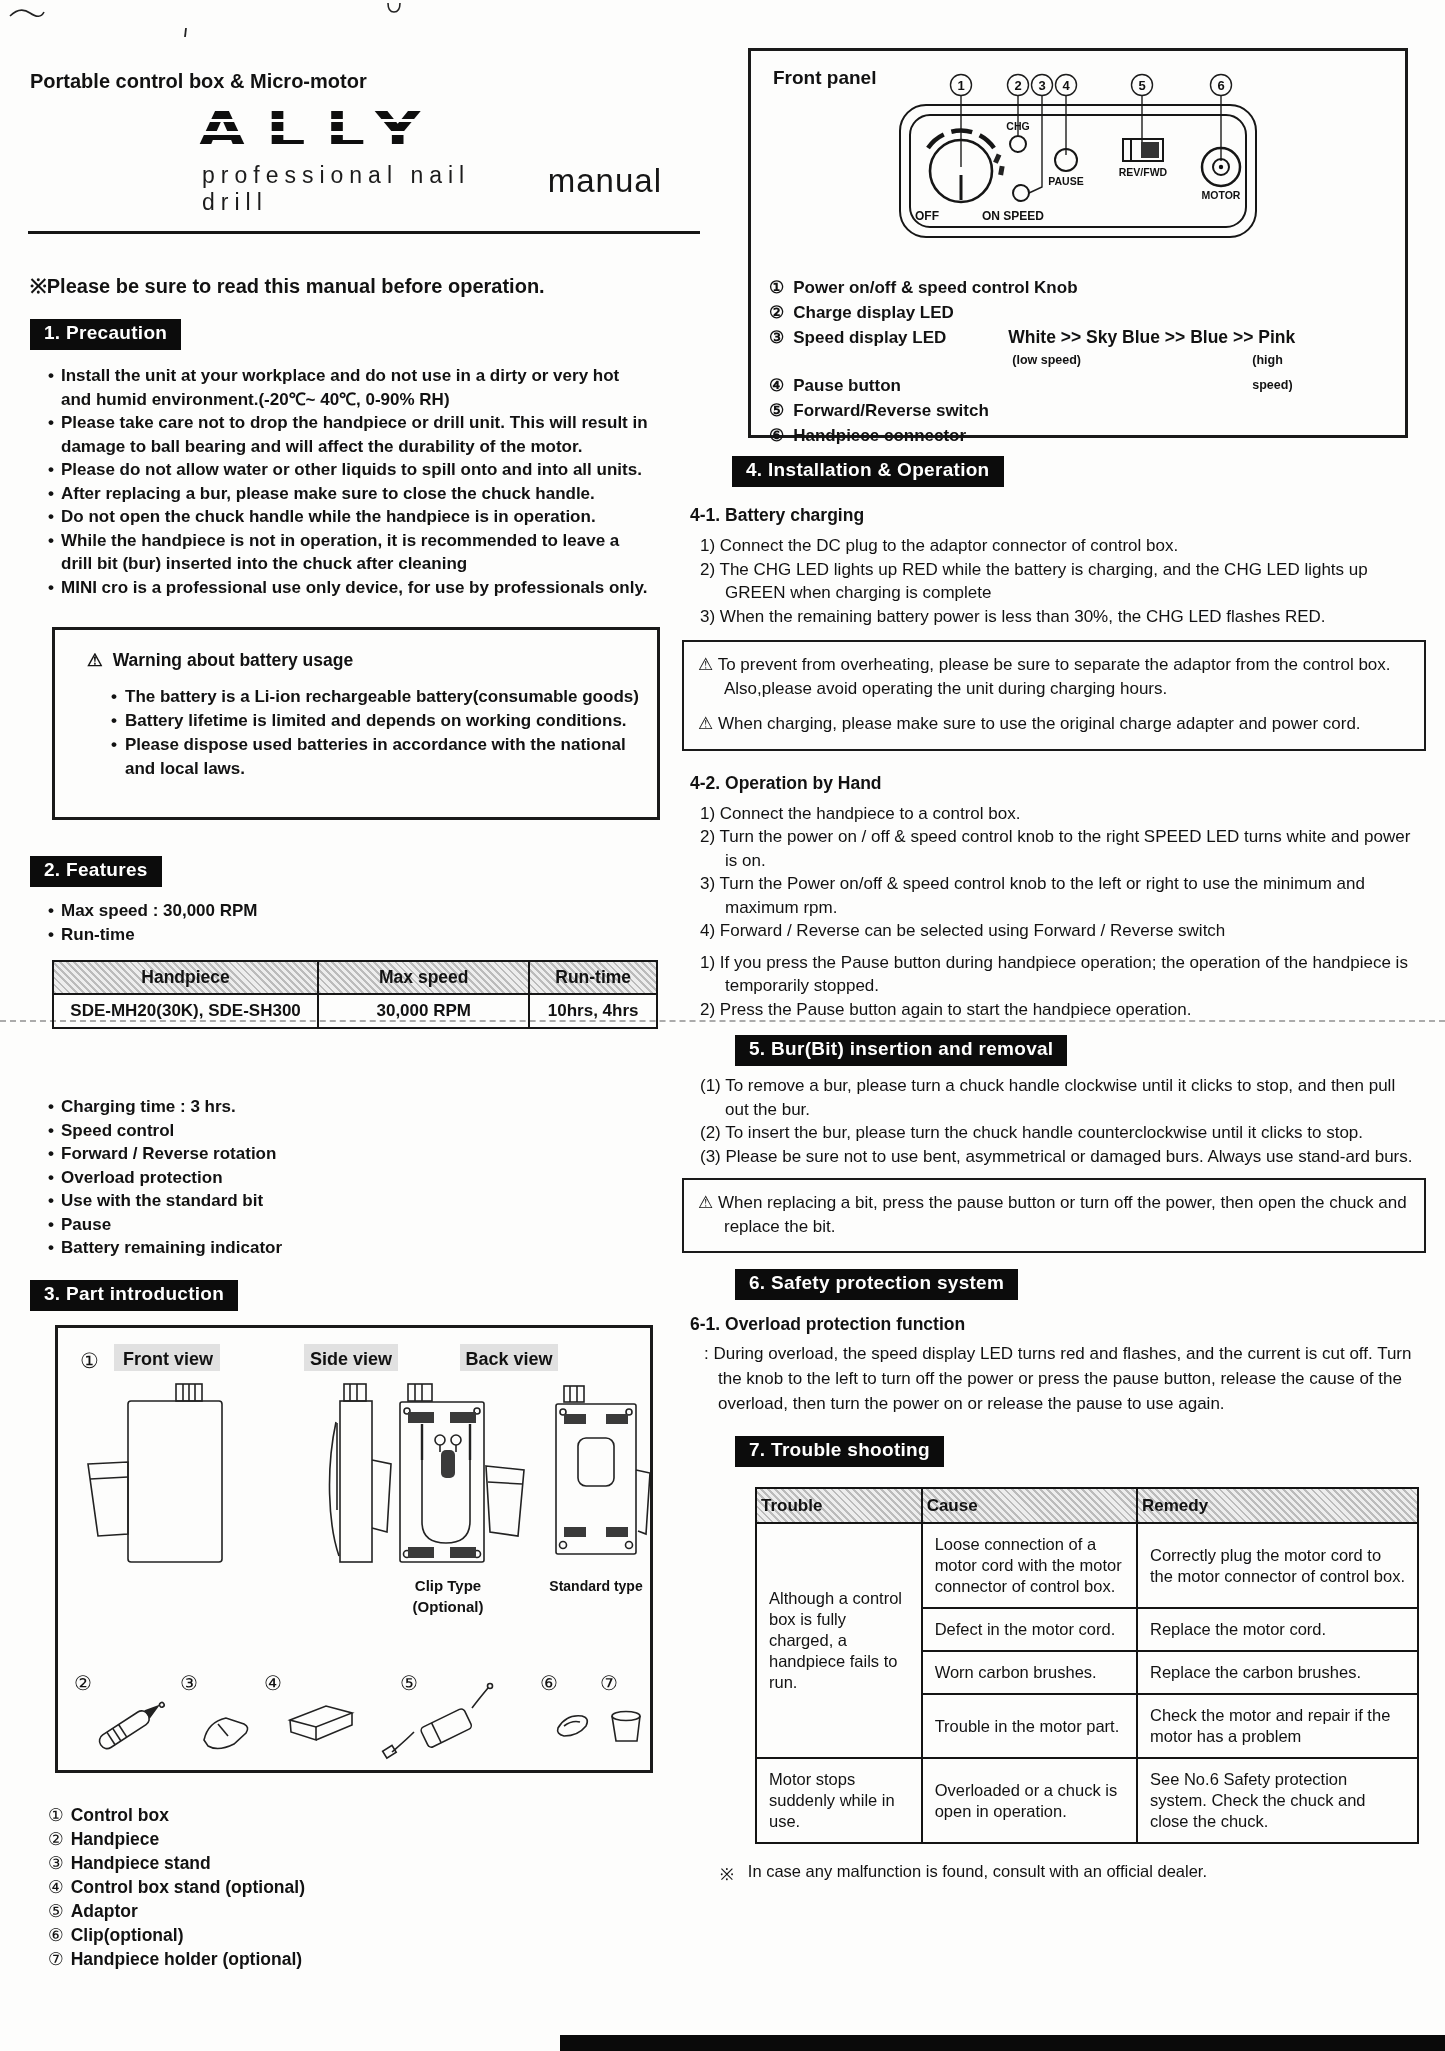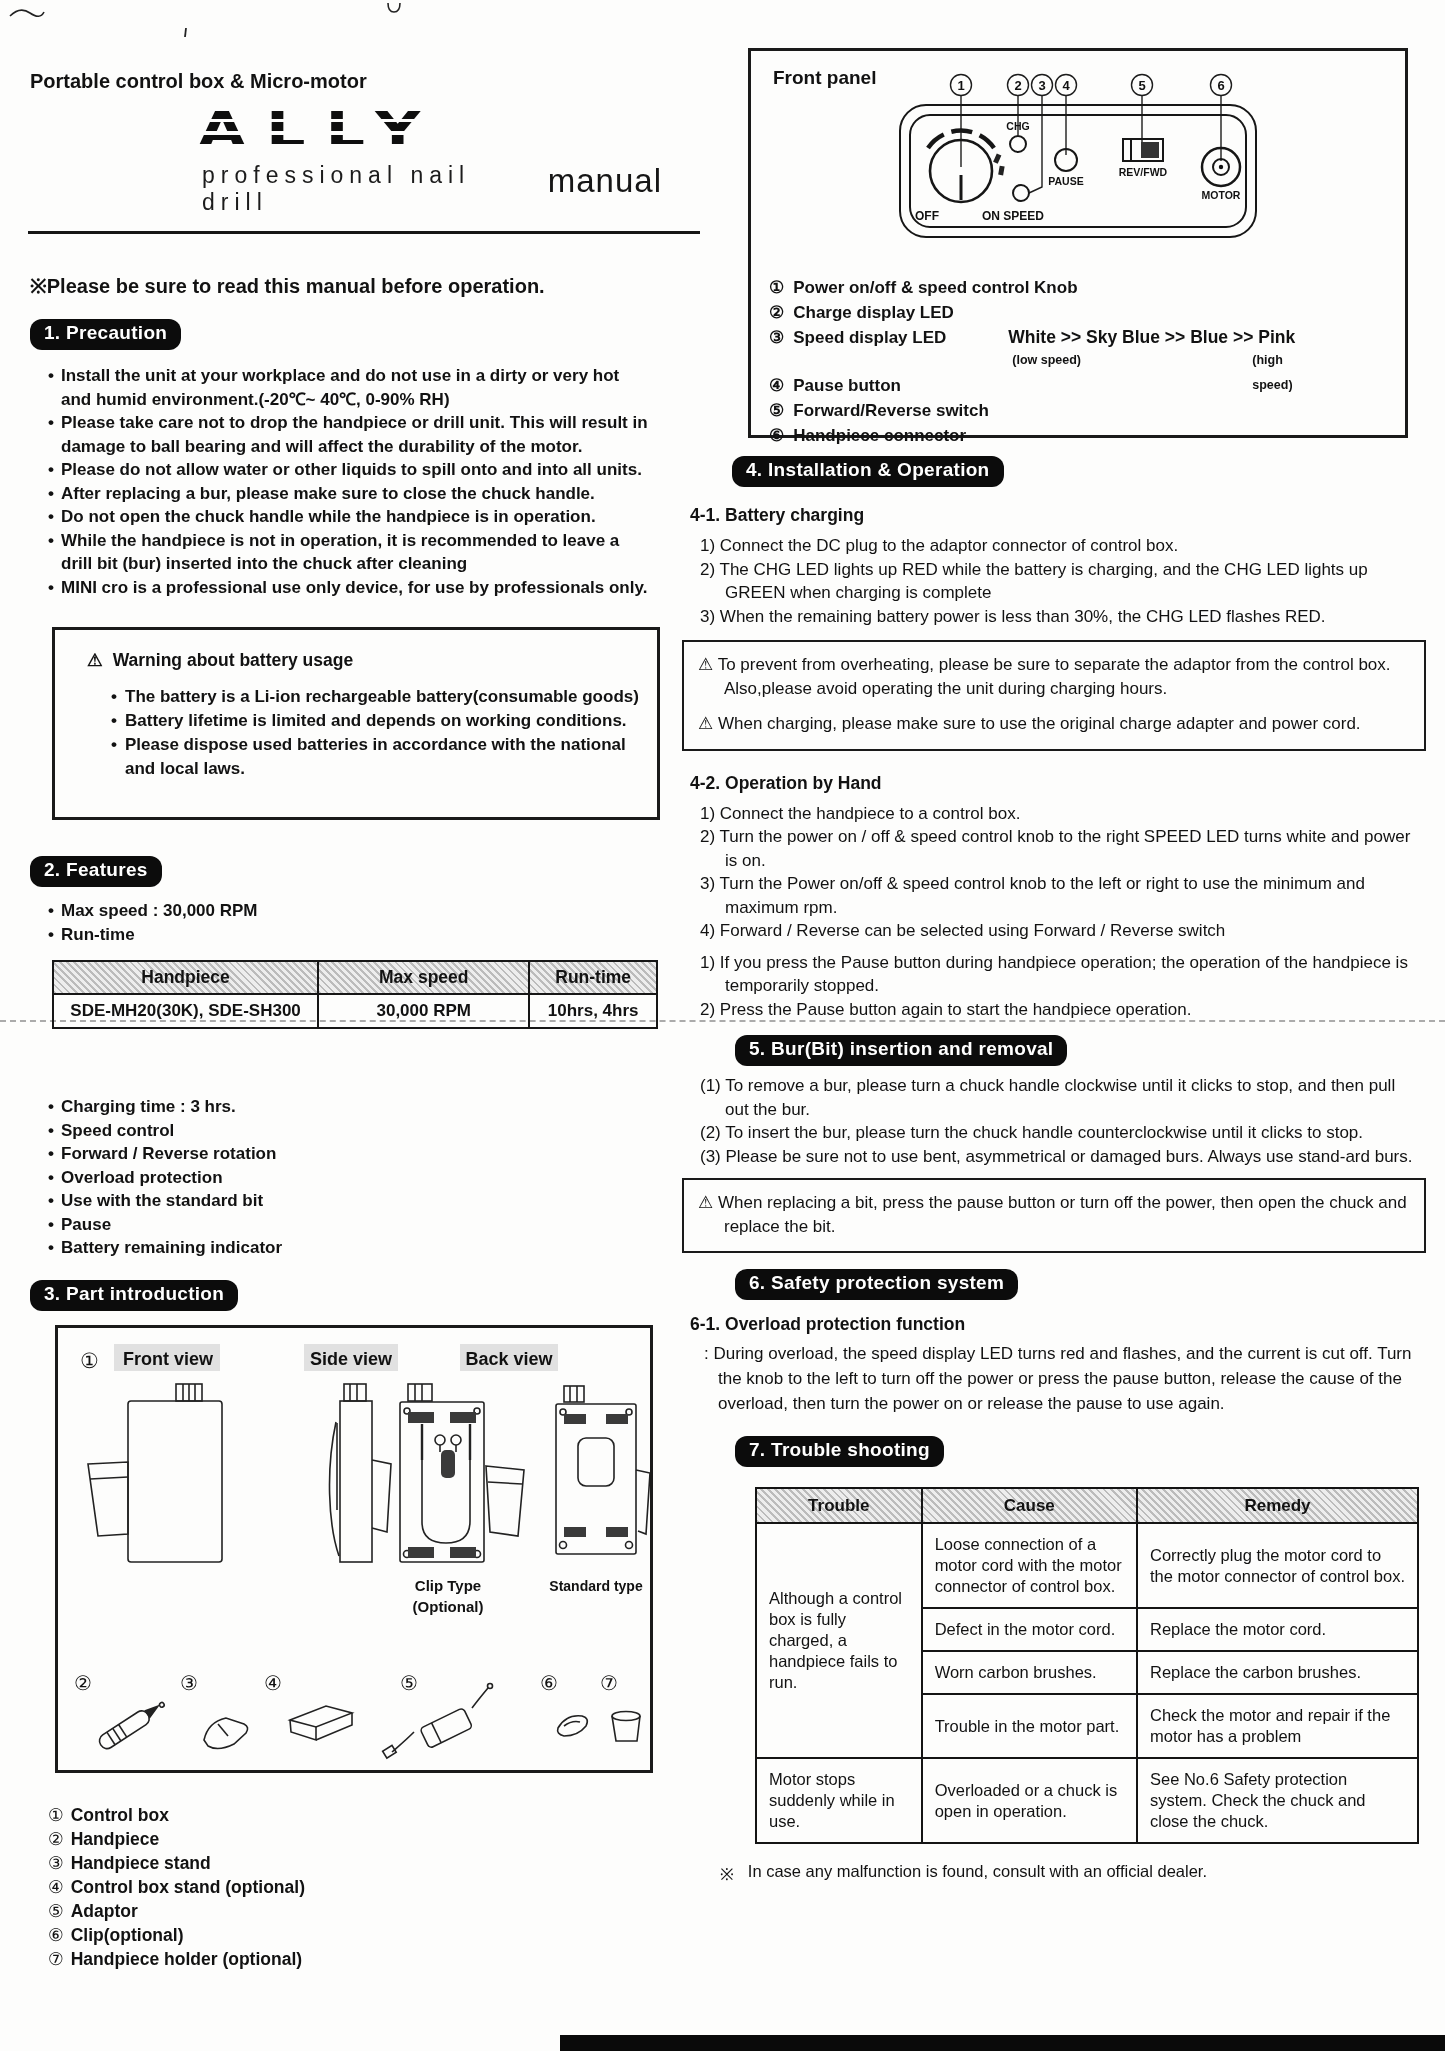--- a/index.html
+++ b/index.html
@@ -1,19 +1,19 @@
 <!DOCTYPE html>
 <html><head>
 <meta charset="utf-8">
 <style>
   html,body{margin:0;padding:0}
   body{width:1445px;height:2051px;position:relative;background:#fdfdfc;color:#121212;
        font-family:"Liberation Sans",sans-serif;overflow:hidden;-webkit-font-smoothing:antialiased}
   .badge{display:inline-block;background:#0c0c0c;color:#fff;font-weight:700;font-size:19px;
-         padding:3px 14px 6px;border-radius:12px;letter-spacing:.3px}
+         padding:3px 14px 6px;border-radius:0;letter-spacing:.3px}
   
   .hrule{position:absolute;left:28px;top:231px;width:672px;height:3px;background:#161616}
   .crease{position:absolute;left:0;top:1020px;width:1445px;border-top:2px dashed rgba(90,90,90,.5)}
   .bottom-bar{position:absolute;left:560px;top:2035px;width:885px;height:16px;background:#0a0a0a}
   .scan-mark{position:absolute;color:#222;font-size:16px}
   
   .colL{position:absolute;left:30px;top:70px;width:632px}
   .colR{position:absolute;left:670px;top:48px;width:775px}
   ul{list-style:none;margin:0;padding:0}
   
@@ -66,21 +66,21 @@
   .sech{margin:18px 0 0 20px;font-size:17.5px;font-weight:700}
   .steps{margin:8px 0 0 30px;font-size:17px;line-height:23.5px;font-weight:400;width:720px}
   .steps div{padding-left:25px;text-indent:-25px}
   .wboxR{margin:12px 0 0 12px;width:712px;border:2.5px solid #1a1a1a;padding:11px 14px 13px 14px;
          font-size:17px;line-height:23.5px;box-sizing:content-box}
   .wboxR p{margin:0;padding-left:26px;text-indent:-26px;font-weight:400}
   .wboxR p + p{margin-top:12px}
   .safety-body{margin:6px 0 0 34px;width:714px;font-size:17px;line-height:25px;font-weight:400;
                padding-left:14px;text-indent:-14px}
   .ttable{margin:20px 0 0 85px;border-collapse:collapse;width:664px;font-size:16.5px;line-height:21px}
-  .ttable th{border:2.5px solid #141414;padding:6px 4px;font-size:17px;font-weight:700;text-align:center;
+  .ttable th{border:2.5px solid #141414;padding:6px 4px;font-size:17px;font-weight:700;text-align:left;
              background-color:#dcdcdc;
              background-image:repeating-linear-gradient(45deg,rgba(110,110,110,.30) 0 2px,rgba(240,240,240,.85) 2px 5px)}
   .ttable td{border:2.5px solid #141414;padding:10px 12px;font-weight:400;vertical-align:middle}
   .footnote{margin:18px 0 0 50px;font-size:16.5px;display:flex;gap:14px;font-weight:400}
   svg text{font-family:"Liberation Sans",sans-serif}
 </style>
 </head>
 <body>
 
 <div class="hrule"></div>

